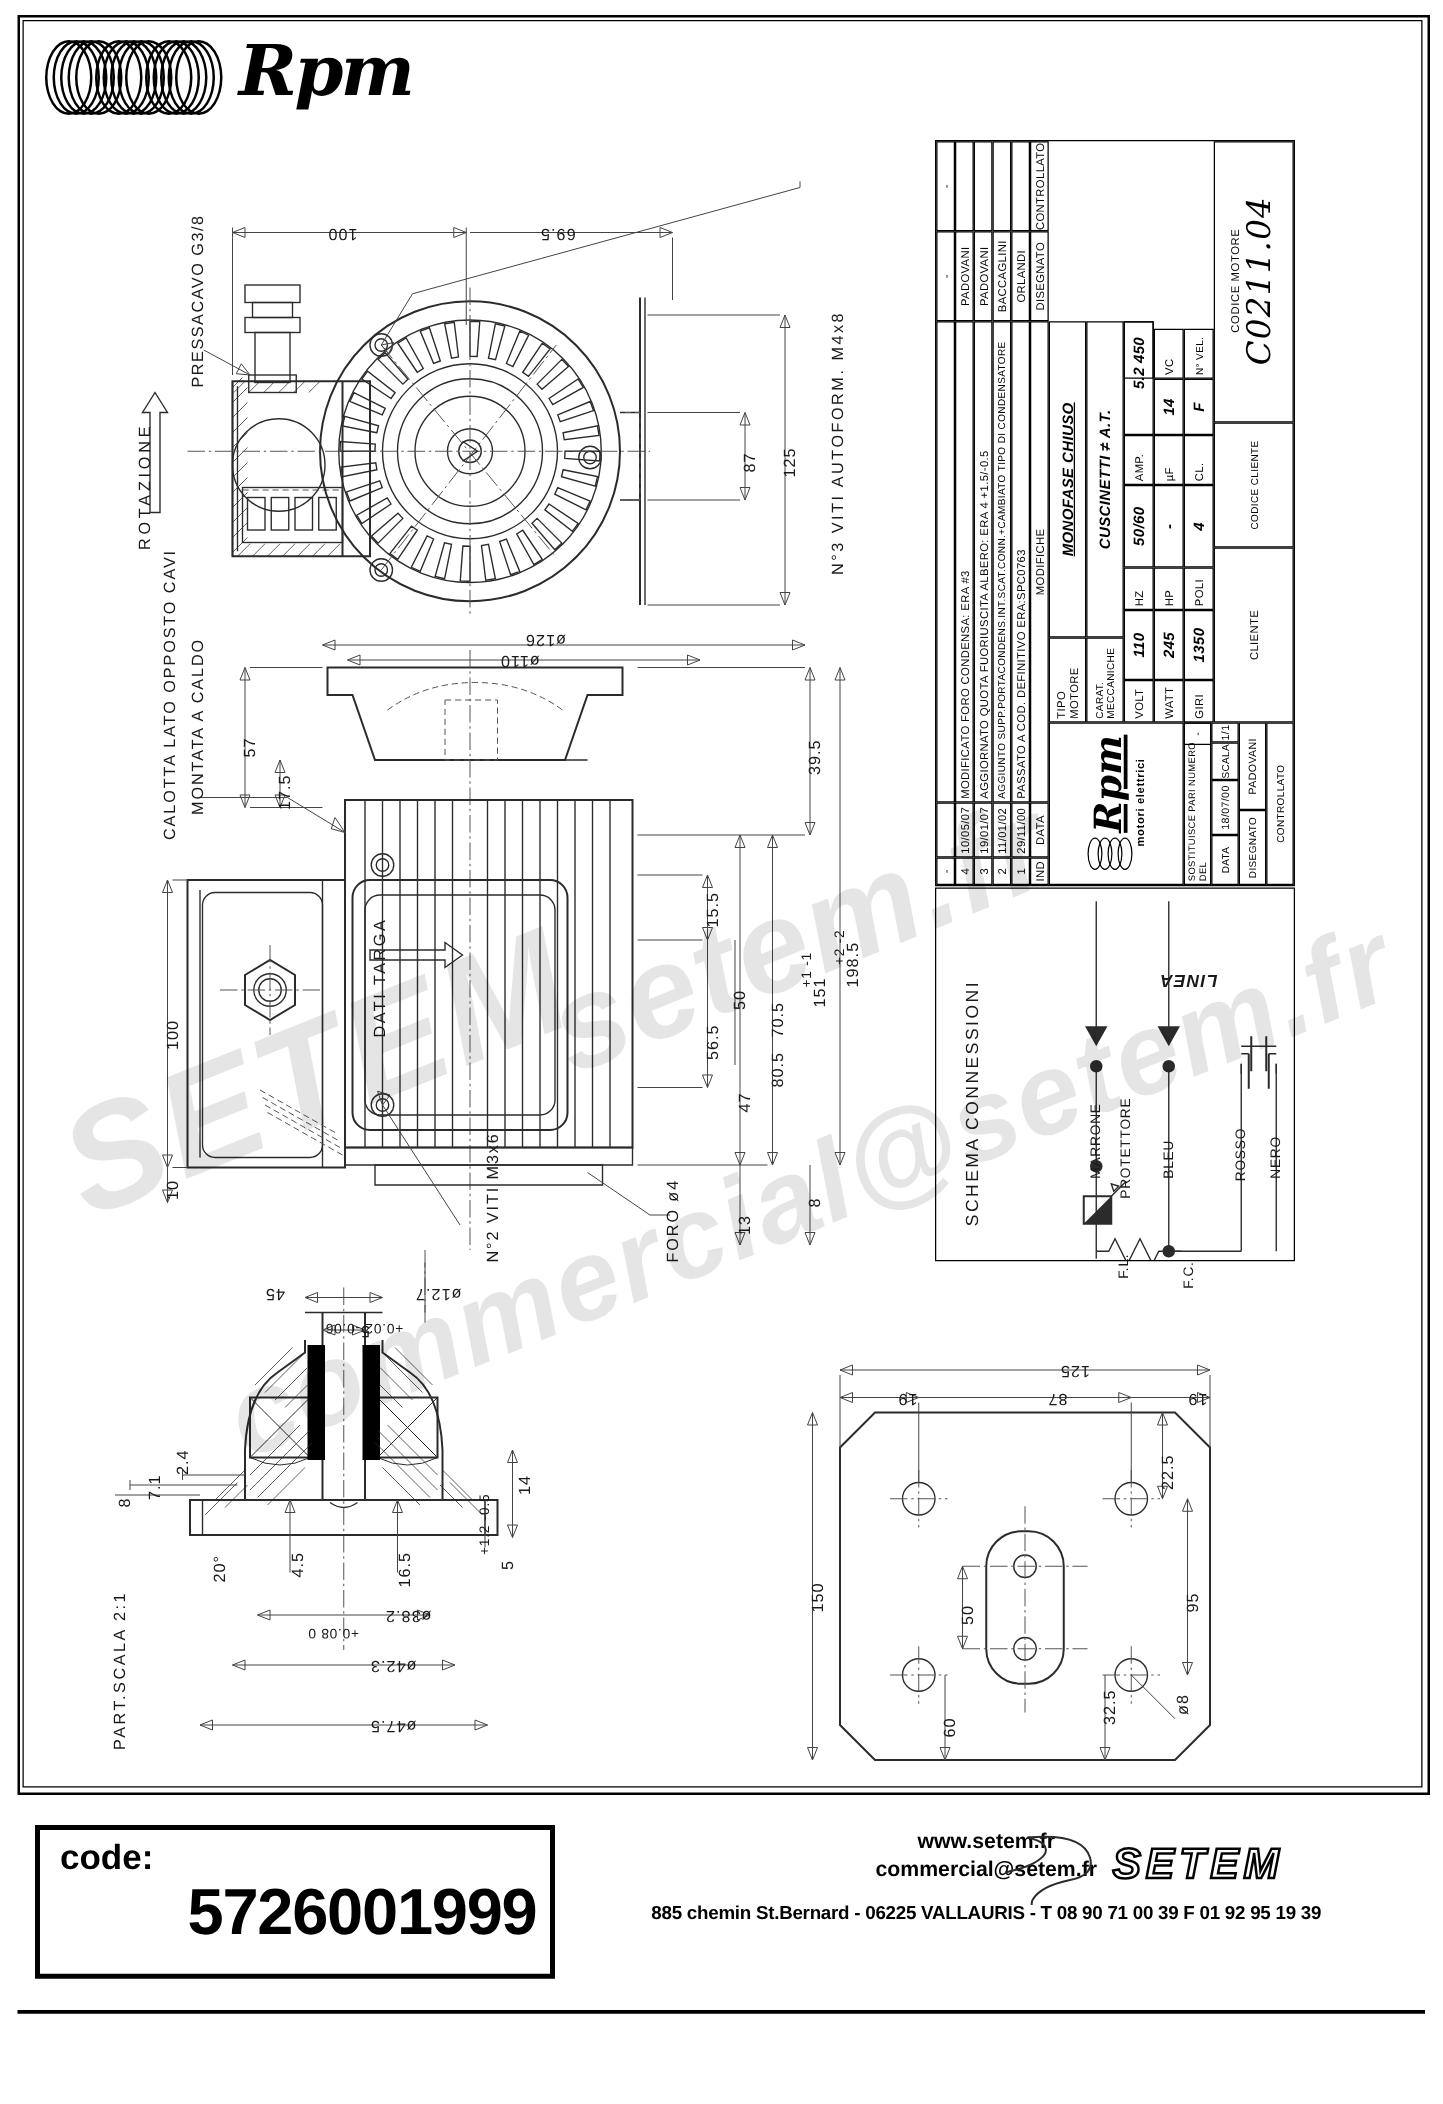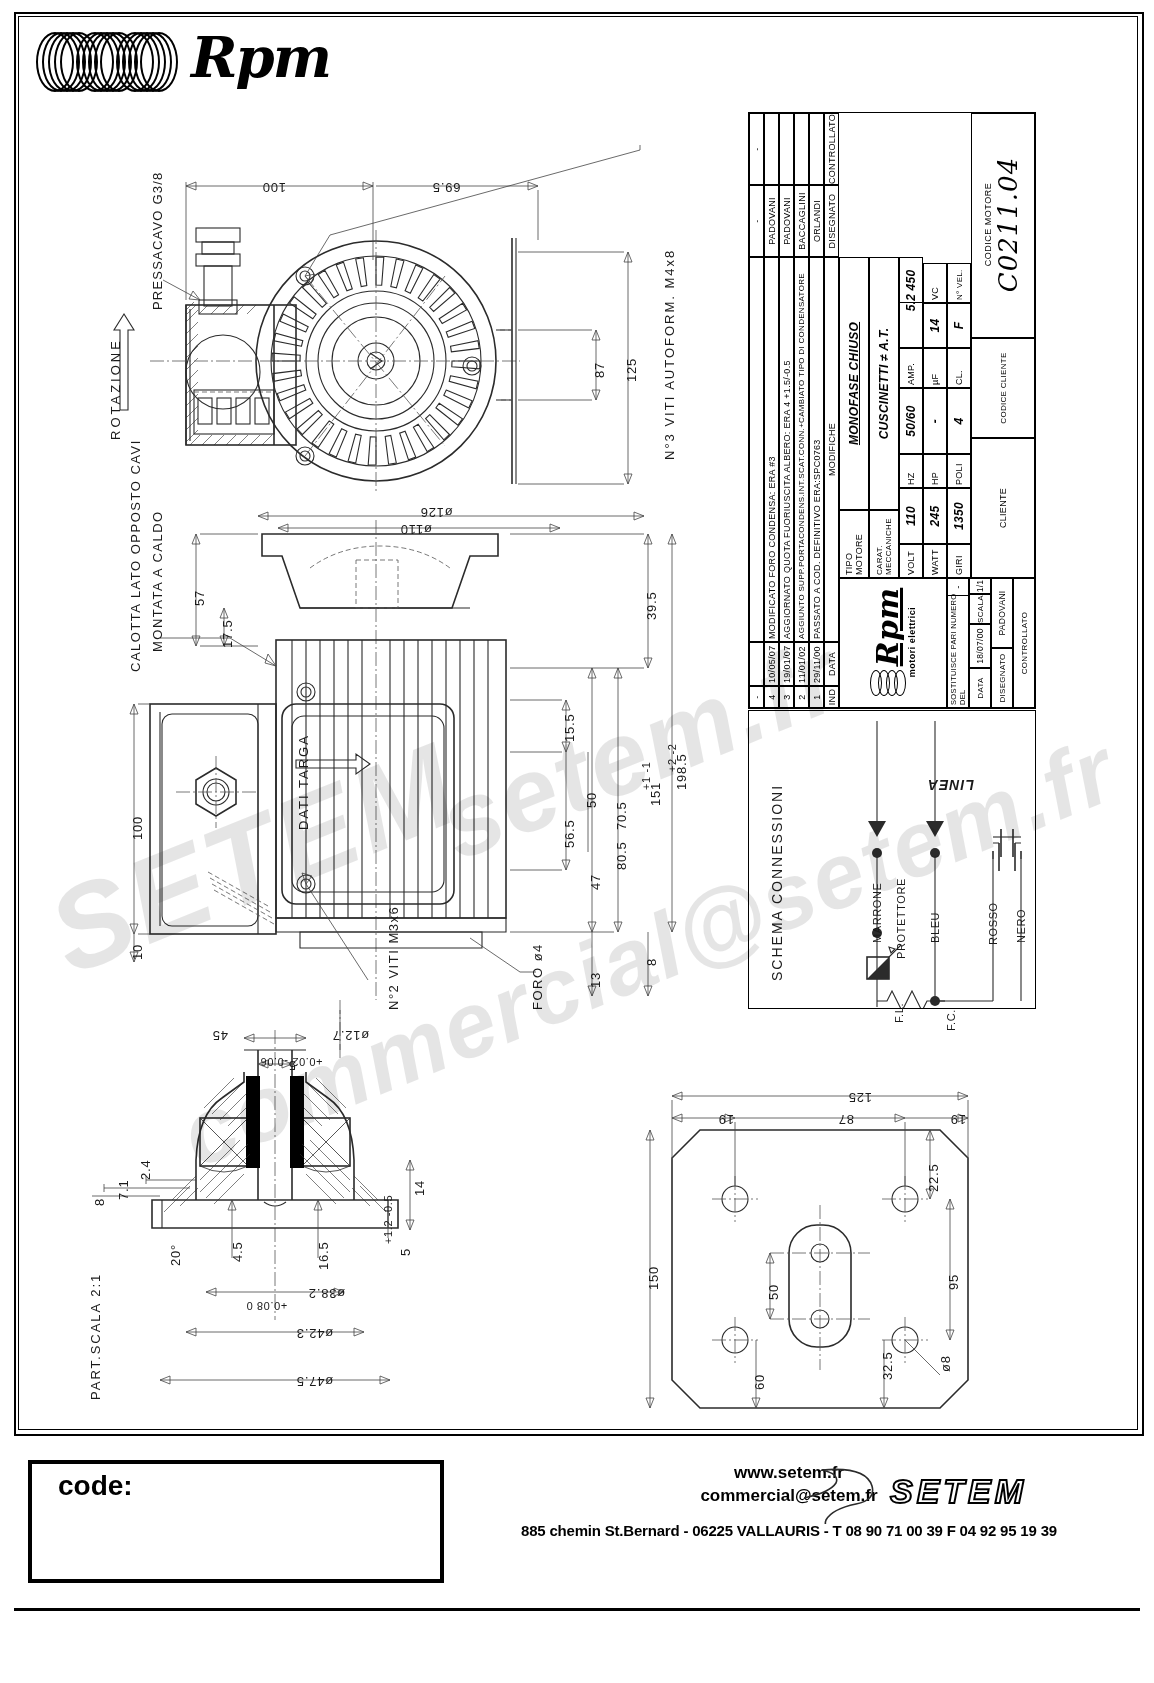--- a/index.html
+++ b/index.html
@@ -35,21 +35,21 @@
       display:flex;align-items:center;padding-left:2px;overflow:hidden;letter-spacing:.3px;}
   .tb-cell.ctr{justify-content:center;padding-left:0;}
   .tb-val{font-style:italic;font-weight:700;font-size:12px;}
 
   
   #schema{position:absolute;left:748px;top:710px;width:286px;height:297px;border:1px solid #000;background:#fff;}
 
   
   #footer{position:absolute;left:14px;top:1448px;width:1126px;height:222px;}
   #codebox{position:absolute;left:14px;top:12px;width:408px;height:115px;border:4px solid #000;background:#fff;}
-  #codebox .ctxt{position:absolute;left:16px;top:6px;font-size:28px;font-weight:700;margin-left:10px;}
+  #codebox .ctxt{position:absolute;left:16px;top:6px;font-size:28px;font-weight:700;}
   #codebox .cnum{position:absolute;left:118px;top:36px;font-size:52px;font-weight:700;letter-spacing:-1px;}
   #setem{position:absolute;left:430px;top:14px;width:690px;text-align:center;}
   #setem .web{font-size:17px;font-weight:700;line-height:1.35;}
   #setem .addr{font-size:15px;font-weight:700;margin-top:14px;letter-spacing:-.2px;}
   #setemlogo{position:absolute;left:790px;top:16px;width:270px;height:60px;}
   #setemlogo .stxt{position:absolute;left:86px;top:8px;font-size:34px;font-weight:700;font-style:italic;
       letter-spacing:4px;color:#fff;-webkit-text-stroke:2px #000;text-stroke:2px #000;font-family:"Liberation Sans",sans-serif;}
   #footline{position:absolute;left:0;top:160px;width:1126px;height:3px;background:#000;}
 
   
@@ -593,25 +593,26 @@
     <div class="lbl dim11 r90" style="left:196px;top:320px;">F.C.</div>
   </div>
 
   <div class="wm wm1">SETEM</div>
   <div class="wm wm2">commercial@setem.fr</div>
   <div class="wm wm3">setem.fr</div>
 
   <div id="footer">
     <div id="codebox">
       <div class="ctxt">code:</div>
+      <div class="cnum">5726001999</div>
     </div>
     <div id="setem">
       <div class="web">www.setem.fr</div>
       <div class="web">commercial@setem.fr</div>
-      <div class="addr">885 chemin St.Bernard -  06225 VALLAURIS -  T 08 90 71 00 39   F 04 92 95 19 39</div>
+      <div class="addr">885 chemin St.Bernard -  06225 VALLAURIS -  T 08 90 71 00 39   F 01 92 95 19 39</div>
     </div>
     <div id="setemlogo">
       <svg width="86" height="60">
         <path class="st2" d="M18 6 q44 -4 50 16 q4 14 -16 18 q-24 5 -30 16 q-4 10 16 12 q-48 4 -52 -16 q-3 -14 18 -19 q22 -5 28 -14 q4 -9 -14 -13 z"></path>
       </svg>
       <div class="stxt">SETEM</div>
     </div>
     <div id="footline"></div>
   </div>
 

